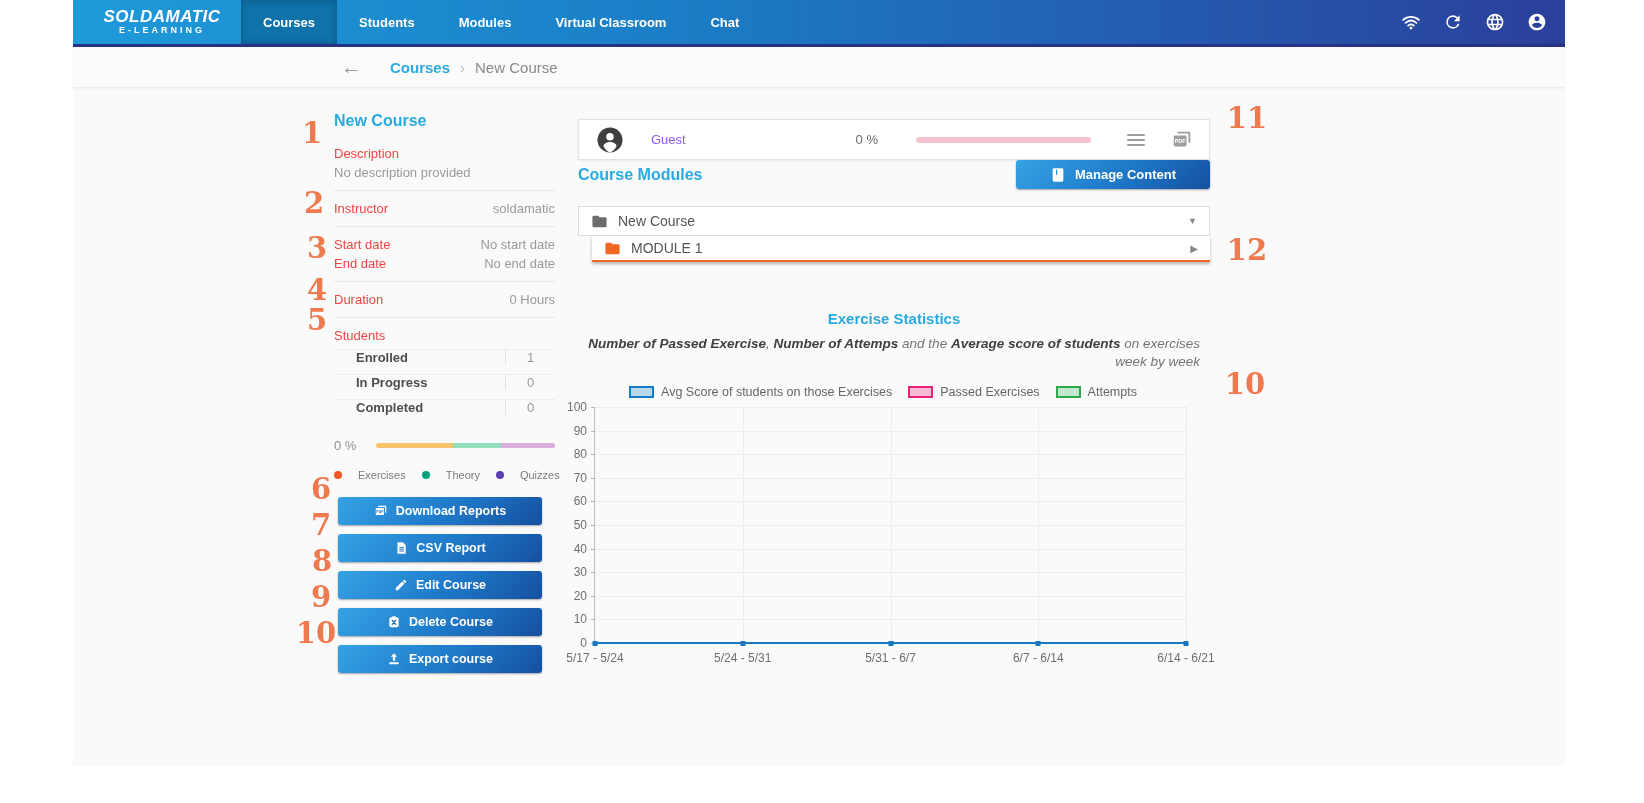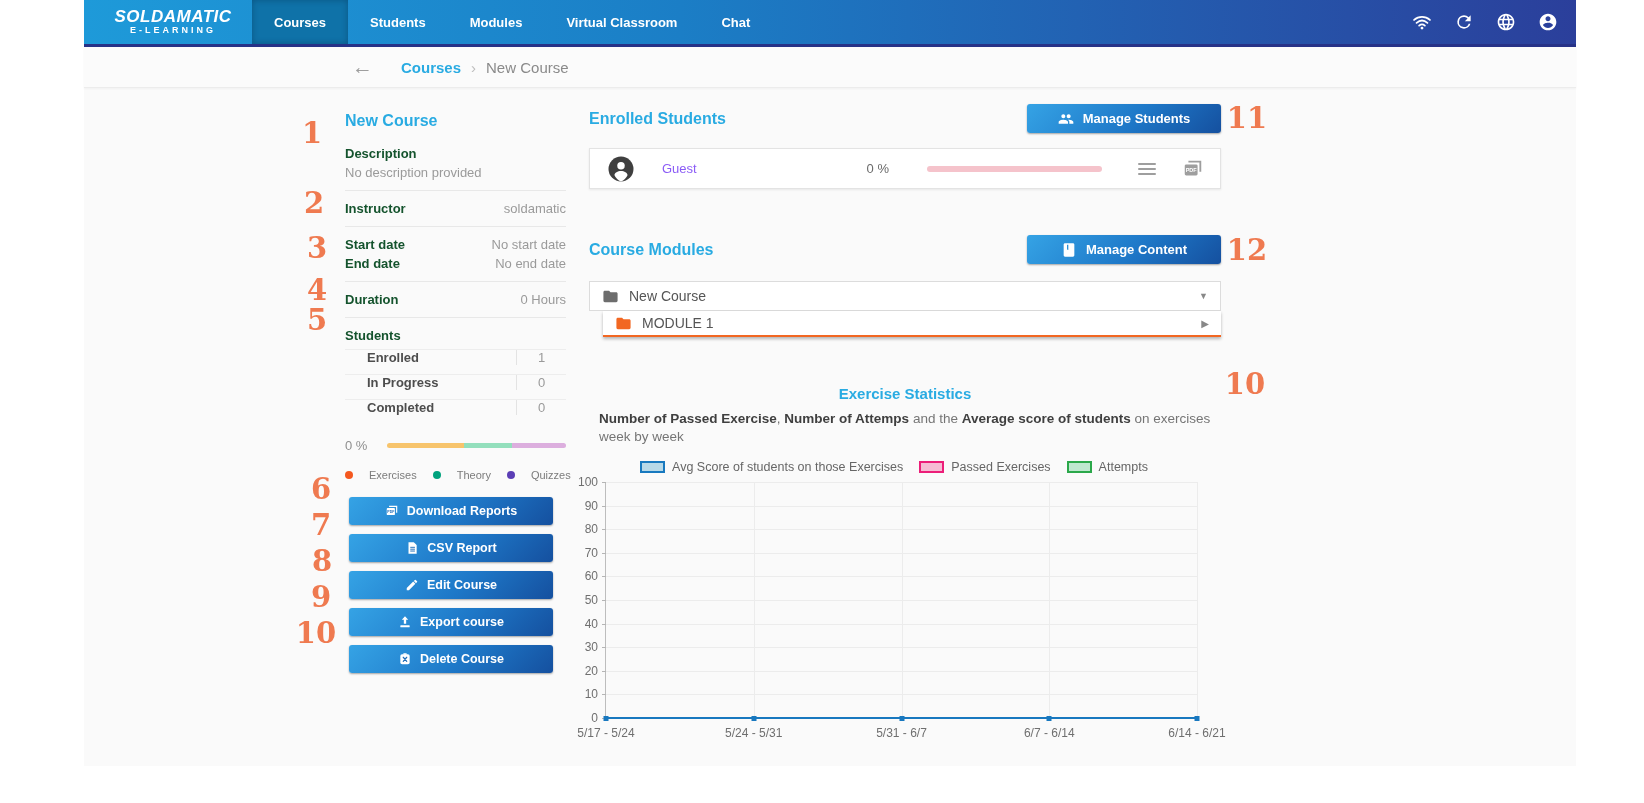--- a/index.html
+++ b/index.html
@@ -1,17 +1,17 @@
 <!DOCTYPE html>
 <html><head>
 <meta charset="utf-8">
 <style>
   * { margin:0; padding:0; box-sizing:border-box; }
   html,body { width:1644px; height:803px; background:#ffffff; font-family:"Liberation Sans", sans-serif; overflow:hidden; }
-  #app { position:absolute; left:84px; top:0; width:1492px; height:766px; background:#fafafa; }
+  #app { position:absolute; left:73px; top:0; width:1492px; height:766px; background:#fafafa; }
 
   
   .navbar { position:relative; height:47px; background:linear-gradient(90deg,#1e9ad9 0%,#1b7ec6 40%,#2b3f9b 100%);
             border-bottom:3px solid #273287; display:flex; align-items:center; color:#fff; }
   .logo { width:150px; margin-left:14px; text-align:center; line-height:1.05; cursor:pointer; }
   .logo .l1 { font-style:italic; font-weight:800; font-size:17px; letter-spacing:.5px; }
   .logo .l2 { font-size:9px; letter-spacing:3px; font-weight:600; }
   .nav-items { display:flex; height:100%; align-items:stretch; margin-left:4px; }
   .nav-item { display:flex; align-items:center; padding:0 22px; font-size:13px; font-weight:700; cursor:pointer; }
   .nav-item.active { background:#0f72a8; box-shadow:inset 0 0 6px rgba(0,30,60,.35); }
@@ -22,21 +22,21 @@
   .breadcrumb { height:41px; background:#fbfbfb; display:flex; align-items:center; padding-left:268px;
                 border-bottom:1px solid #ececec; box-shadow:0 1px 2px rgba(0,0,0,.04); }
   .bc-back { color:#9e9e9e; font-size:21px; cursor:pointer; margin-right:28px; }
   .bc-link { color:#29abe2; font-size:15px; font-weight:700; cursor:pointer; }
   .bc-sep  { color:#bdbdbd; font-size:15px; margin:0 10px; }
   .bc-cur  { color:#8a8a8a; font-size:15px; }
 
   
   .left-panel { position:absolute; left:261px; top:112px; width:221px; font-size:13px; color:#4a4a4a; }
   .course-title { color:#29abe2; font-size:16px; font-weight:800; margin-bottom:16px; }
-  .lbl  { font-weight:700; color:#14532d; }
+  .lbl  { font-weight:400; color:#ef4444; }
   .val  { color:#9a9a9a; text-align:right; }
   .desc-val { color:#9a9a9a; margin-top:4px; }
   .div { border-top:1px solid #e8e8e8; margin:10px 0; }
   .kv  { display:flex; justify-content:space-between; margin:4px 0; }
   .stats-table { margin-top:6px; }
   .stat-row { display:flex; align-items:flex-start; border-top:1px solid #ededed; height:25px; }
   .stat-row .s-lbl { flex:1; padding-left:22px; font-weight:700; color:#4d4d4d; }
   .stat-row .s-val { width:50px; text-align:center; color:#9a9a9a; border-left:1px solid #e3e3e3; }
   .prog-row { display:flex; align-items:center; margin-top:14px; }
   .prog-pct { color:#8f8f8f; width:42px; }
@@ -67,35 +67,35 @@
   .student-card { margin-top:15px; height:41px; background:#fff; border:1px solid #e3e3e3; box-shadow:0 1px 2px rgba(0,0,0,.08);
                   display:flex; align-items:center; padding:0 16px; }
   .student-card .avatar { width:30px; height:30px; }
   .student-card .s-name { margin-left:26px; color:#8b5cf6; font-size:13px; }
   .student-card .s-pct  { margin-left:auto; color:#6b6b6b; font-size:13px; }
   .student-card .s-bar  { width:175px; height:6px; border-radius:3px; margin-left:38px; }
   .student-card .burger { margin-left:36px; cursor:pointer; }
   .burger span { display:block; width:18px; height:2px; background:#9e9e9e; margin:3px 0; border-radius:1px; }
   .student-card .pdf-gray { margin-left:26px; width:22px; height:22px; cursor:pointer; }
 
-  .modules-head { margin-top:46px; }
+  .modules-head { }
   .module-tree { margin-top:17px; }
   .tree-row { background:#fff; display:flex; align-items:center; cursor:pointer; }
   .tree-root { height:30px; border:1px solid #dcdcdc; padding:0 12px; }
   .tree-root .t-label { margin-left:10px; font-size:14px; color:#555; }
   .tree-root .caret { margin-left:auto; color:#888; font-size:9px; }
   .tree-child { height:26px; margin-left:14px; padding:0 12px; border-bottom:2px solid #f26722;
                 box-shadow:0 2px 3px rgba(0,0,0,.28); }
   .tree-child .t-label { margin-left:10px; font-size:14px; color:#555; }
   .tree-child .caret { margin-left:auto; color:#888; font-size:10px; }
   .tree-row svg { width:17px; height:17px; }
 
   
   .stats-title { margin-top:48px; text-align:center; color:#29abe2; font-size:15px; font-weight:800; }
-  .stats-sub { margin-top:8px; text-align:left; font-size:13.5px; color:#757575; line-height:18px; padding:0 10px; }
+  .stats-sub { margin-top:8px; text-align:right; font-size:13.5px; color:#757575; line-height:18px; padding:0 10px;font-style:italic; }
   .stats-sub b { color:#3f3f3f; }
   .chart { position:relative; margin-top:14px; margin-left:-22px; }
   .chart-legend { display:flex; justify-content:center; gap:16px; align-items:flex-end; font-size:12.5px; color:#666; }
   .chart-legend .li { display:flex; align-items:center; gap:7px; }
   .chart-legend .box { width:25px; height:12px; border:2px solid; }
   .plot-wrap { position:relative; margin-top:8px; margin-left:38px; width:592px; height:237px;
                border-left:1px solid #bdbdbd; border-bottom:1px solid #bdbdbd; }
   .hgrid { position:absolute; left:0; right:0; height:1px; background:#ececec; }
   .vgrid { position:absolute; top:0; bottom:0; width:1px; background:#ececec; }
   .ylab { position:absolute; right:calc(100% + 8px); transform:translateY(-50%); font-size:12px; color:#6f6f6f; white-space:nowrap; }
@@ -246,50 +246,41 @@
           <span style="display: flex;">
             <svg viewBox="0 0 24 24" style="width: 14px; height: 14px;">
               <path d="M3 17.25V21h3.75L17.81 9.94l-3.75-3.75L3 17.25zM20.71 7.04a1 1 0 0 0 0-1.41l-2.34-2.34a1 1 0 0 0-1.41 0l-1.83 1.83 3.75 3.75 1.83-1.83z" fill="#fff"></path>
             </svg>
           </span>
           <span>Edit Course</span>
         </button>
         <button class="action-btn">
           <span style="display: flex;">
             <svg viewBox="0 0 24 24" style="width: 14px; height: 14px;">
-              <path d="M12 2l5.5 6H14v7h-4V8H6.5z" fill="#fff"></path>
-              <rect x="4" y="17.5" width="16" height="3.5" rx="1" fill="#fff"></rect>
+              <rect x="4" y="4" width="16" height="17" rx="3" fill="#fff"></rect>
+              <rect x="9" y="2" width="6" height="2.5" rx="1" fill="#fff"></rect>
+              <path d="M9 9l6 7M15 9l-6 7" stroke="#1d6cb8" stroke-width="2" stroke-linecap="round"></path>
             </svg>
           </span>
-          <span>Export course</span>
+          <span>Delete Course</span>
         </button>
         <button class="action-btn">
           <span style="display: flex;">
             <svg viewBox="0 0 24 24" style="width: 14px; height: 14px;">
-              <rect x="4" y="4" width="16" height="17" rx="3" fill="#fff"></rect>
-              <rect x="9" y="2" width="6" height="2.5" rx="1" fill="#fff"></rect>
-              <path d="M9 9l6 7M15 9l-6 7" stroke="#1d6cb8" stroke-width="2" stroke-linecap="round"></path>
+              <path d="M12 2l5.5 6H14v7h-4V8H6.5z" fill="#fff"></path>
+              <rect x="4" y="17.5" width="16" height="3.5" rx="1" fill="#fff"></rect>
             </svg>
           </span>
-          <span>Delete Course</span>
+          <span>Export course</span>
         </button>
       </div>
   </div>
 
   <div class="right-panel">
 
-    <div class="section-head">
-      <span class="section-title">Enrolled Students</span>
-      <button class="manage-btn">
-        <svg viewBox="0 0 24 24">
-            <path d="M16 11c1.66 0 2.99-1.34 2.99-3S17.66 5 16 5s-3 1.34-3 3 1.34 3 3 3zm-8 0c1.66 0 2.99-1.34 2.99-3S9.66 5 8 5 5 6.34 5 8s1.34 3 3 3zm0 2c-2.33 0-7 1.17-7 3.5V19h14v-2.5c0-2.33-4.67-3.5-7-3.5zm8 0c-.29 0-.62.02-.97.05 1.16.84 1.97 1.97 1.97 3.45V19h6v-2.5c0-2.33-4.67-3.5-7-3.5z" fill="#fff"></path>
-          </svg>
-        <span>Manage Students</span>
-      </button>
-    </div>
 
     <div class="student-card">
       <svg class="avatar" viewBox="0 0 24 24">
           <circle cx="12" cy="12" r="10" fill="#3f3f3f"></circle>
           <circle cx="12" cy="9.3" r="3" fill="#fff"></circle>
           <path d="M12 13.6c-2.6 0-5.2 1.3-5.2 3.3A9.9 9.9 0 0 0 12 22a9.9 9.9 0 0 0 5.2-5.1c0-2-2.6-3.3-5.2-3.3z" fill="#fff"></path>
         </svg>
       <span class="s-name">Guest</span>
       <span class="s-pct">0 %</span>
       <span class="s-bar" style="background: rgb(245, 195, 203);"></span>

